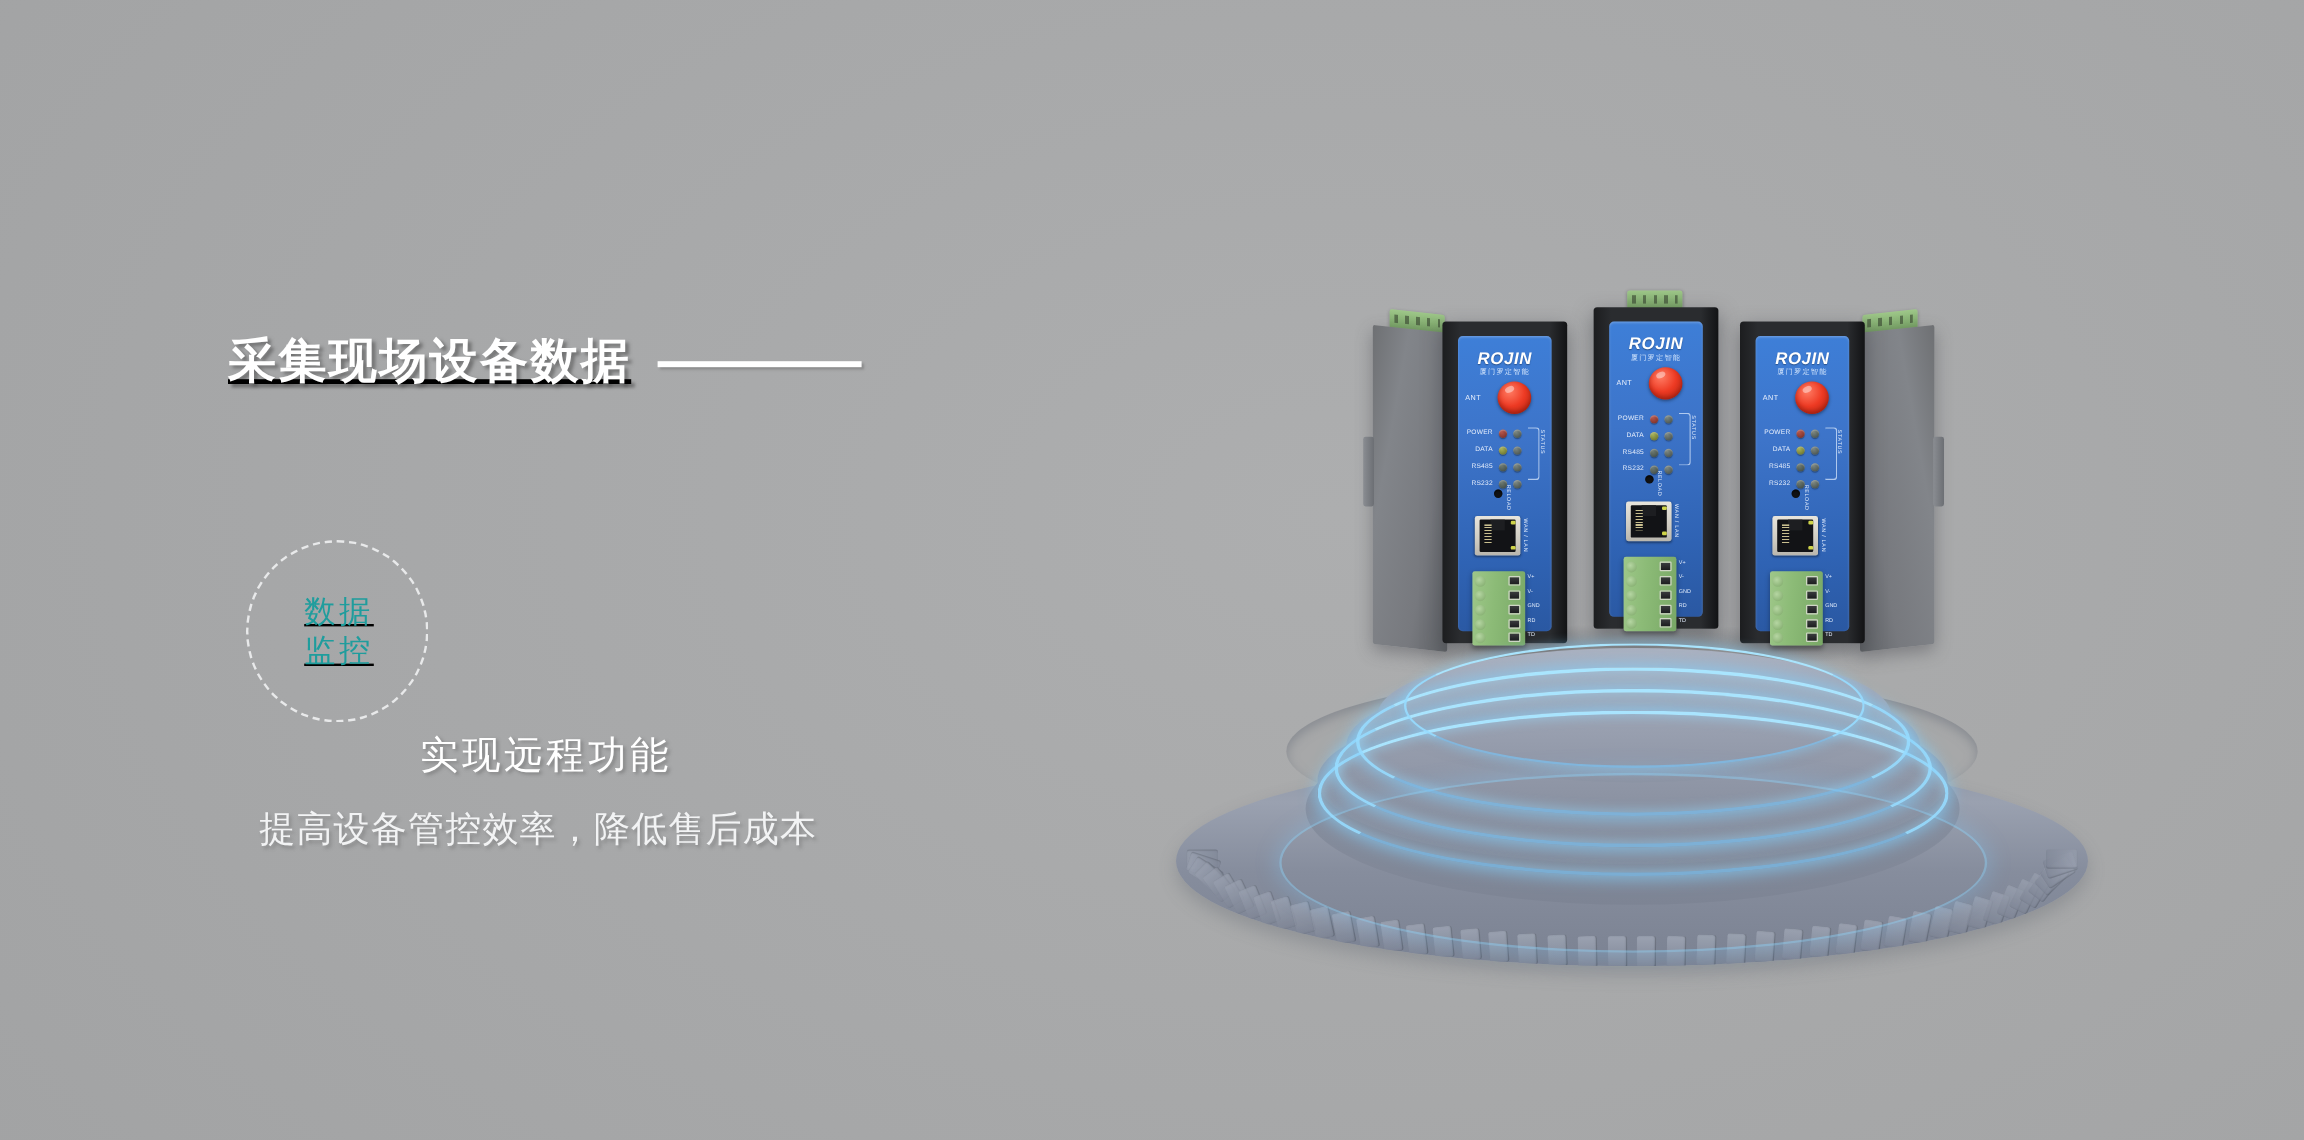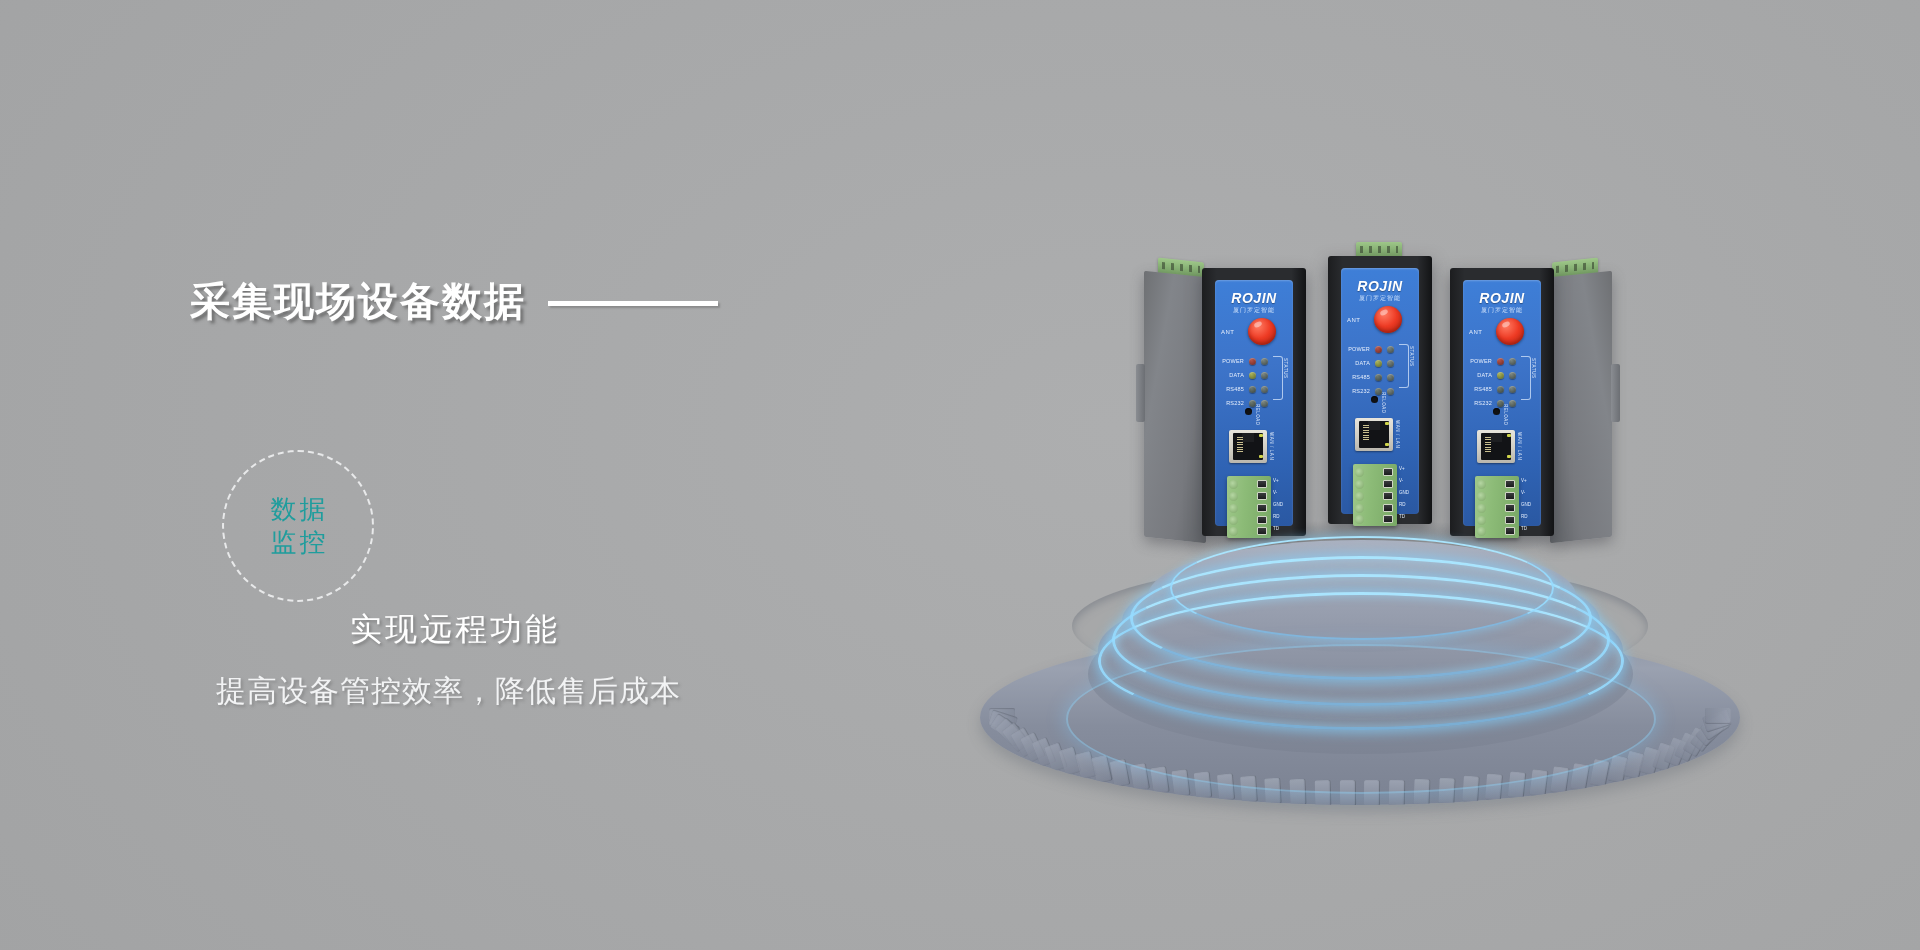--- a/index.html
+++ b/index.html
@@ -14,20 +14,21 @@
     background: #a9aaab;
     background-image: radial-gradient(ellipse 1400px 900px at 58% 45%, #adaeaf 0%, #a7a8a9 55%, #a2a3a4 100%);
     overflow: hidden;
   }
 
   
   #copy-block {
     position: absolute;
     left: 190px; top: 280px;
     width: 760px;
+    text-decoration: underline;
   }
   .headline-row {
     display: flex;
     align-items: center;
     gap: 22px;
   }
   #headline-primary {
     font-size: 40px;
     font-weight: bold;
     color: #ffffff;
@@ -51,23 +52,24 @@
     color: #ffffff;
     letter-spacing: 2px;
     line-height: 1.08;
     text-shadow: 4px 4px 4px rgba(70,70,70,0.6);
     white-space: nowrap;
   }
 
   
   #feature-circles {
     position: absolute;
-    left: 222px; top: 450px;
+    left: 205px; top: 450px;
     display: flex;
     gap: 25px;
+    text-decoration: underline;
   }
   .feature-circle {
     width: 152px; height: 152px;
     border-radius: 50%;
     border: 2px dashed #e8e9ea;
     display: flex;
     flex-direction: column;
     align-items: center;
     justify-content: center;
     line-height: 1.28;

